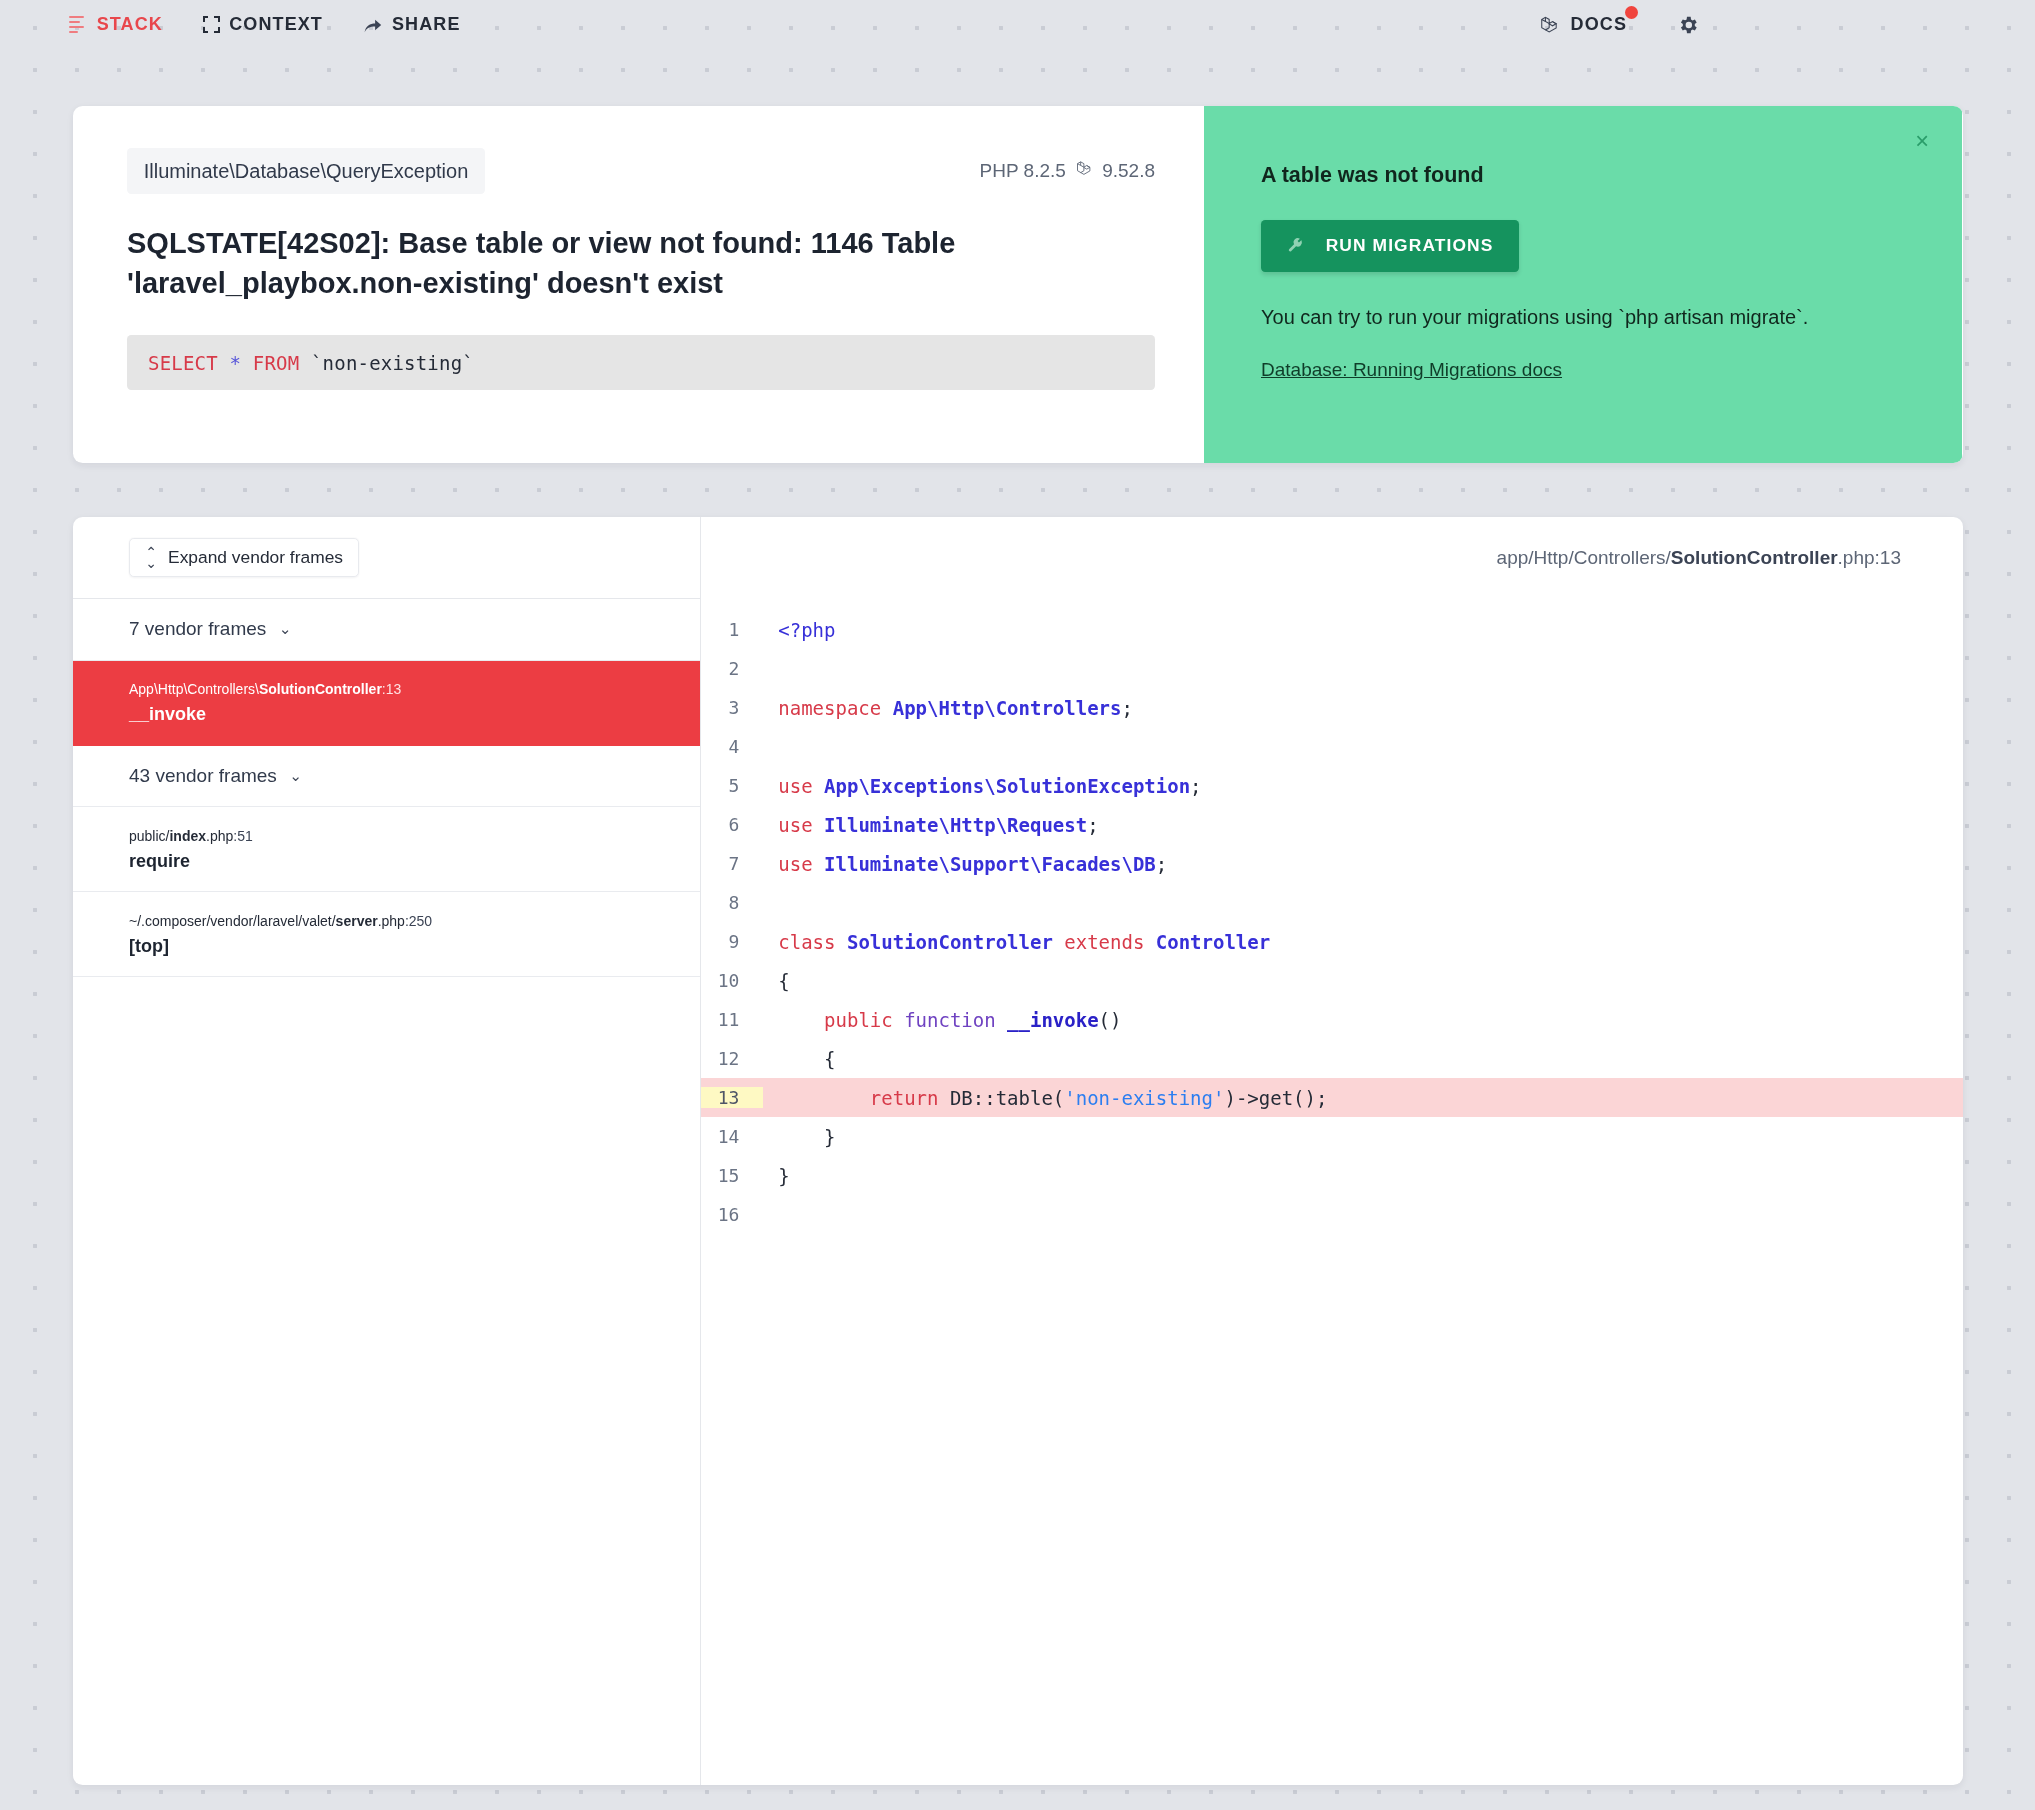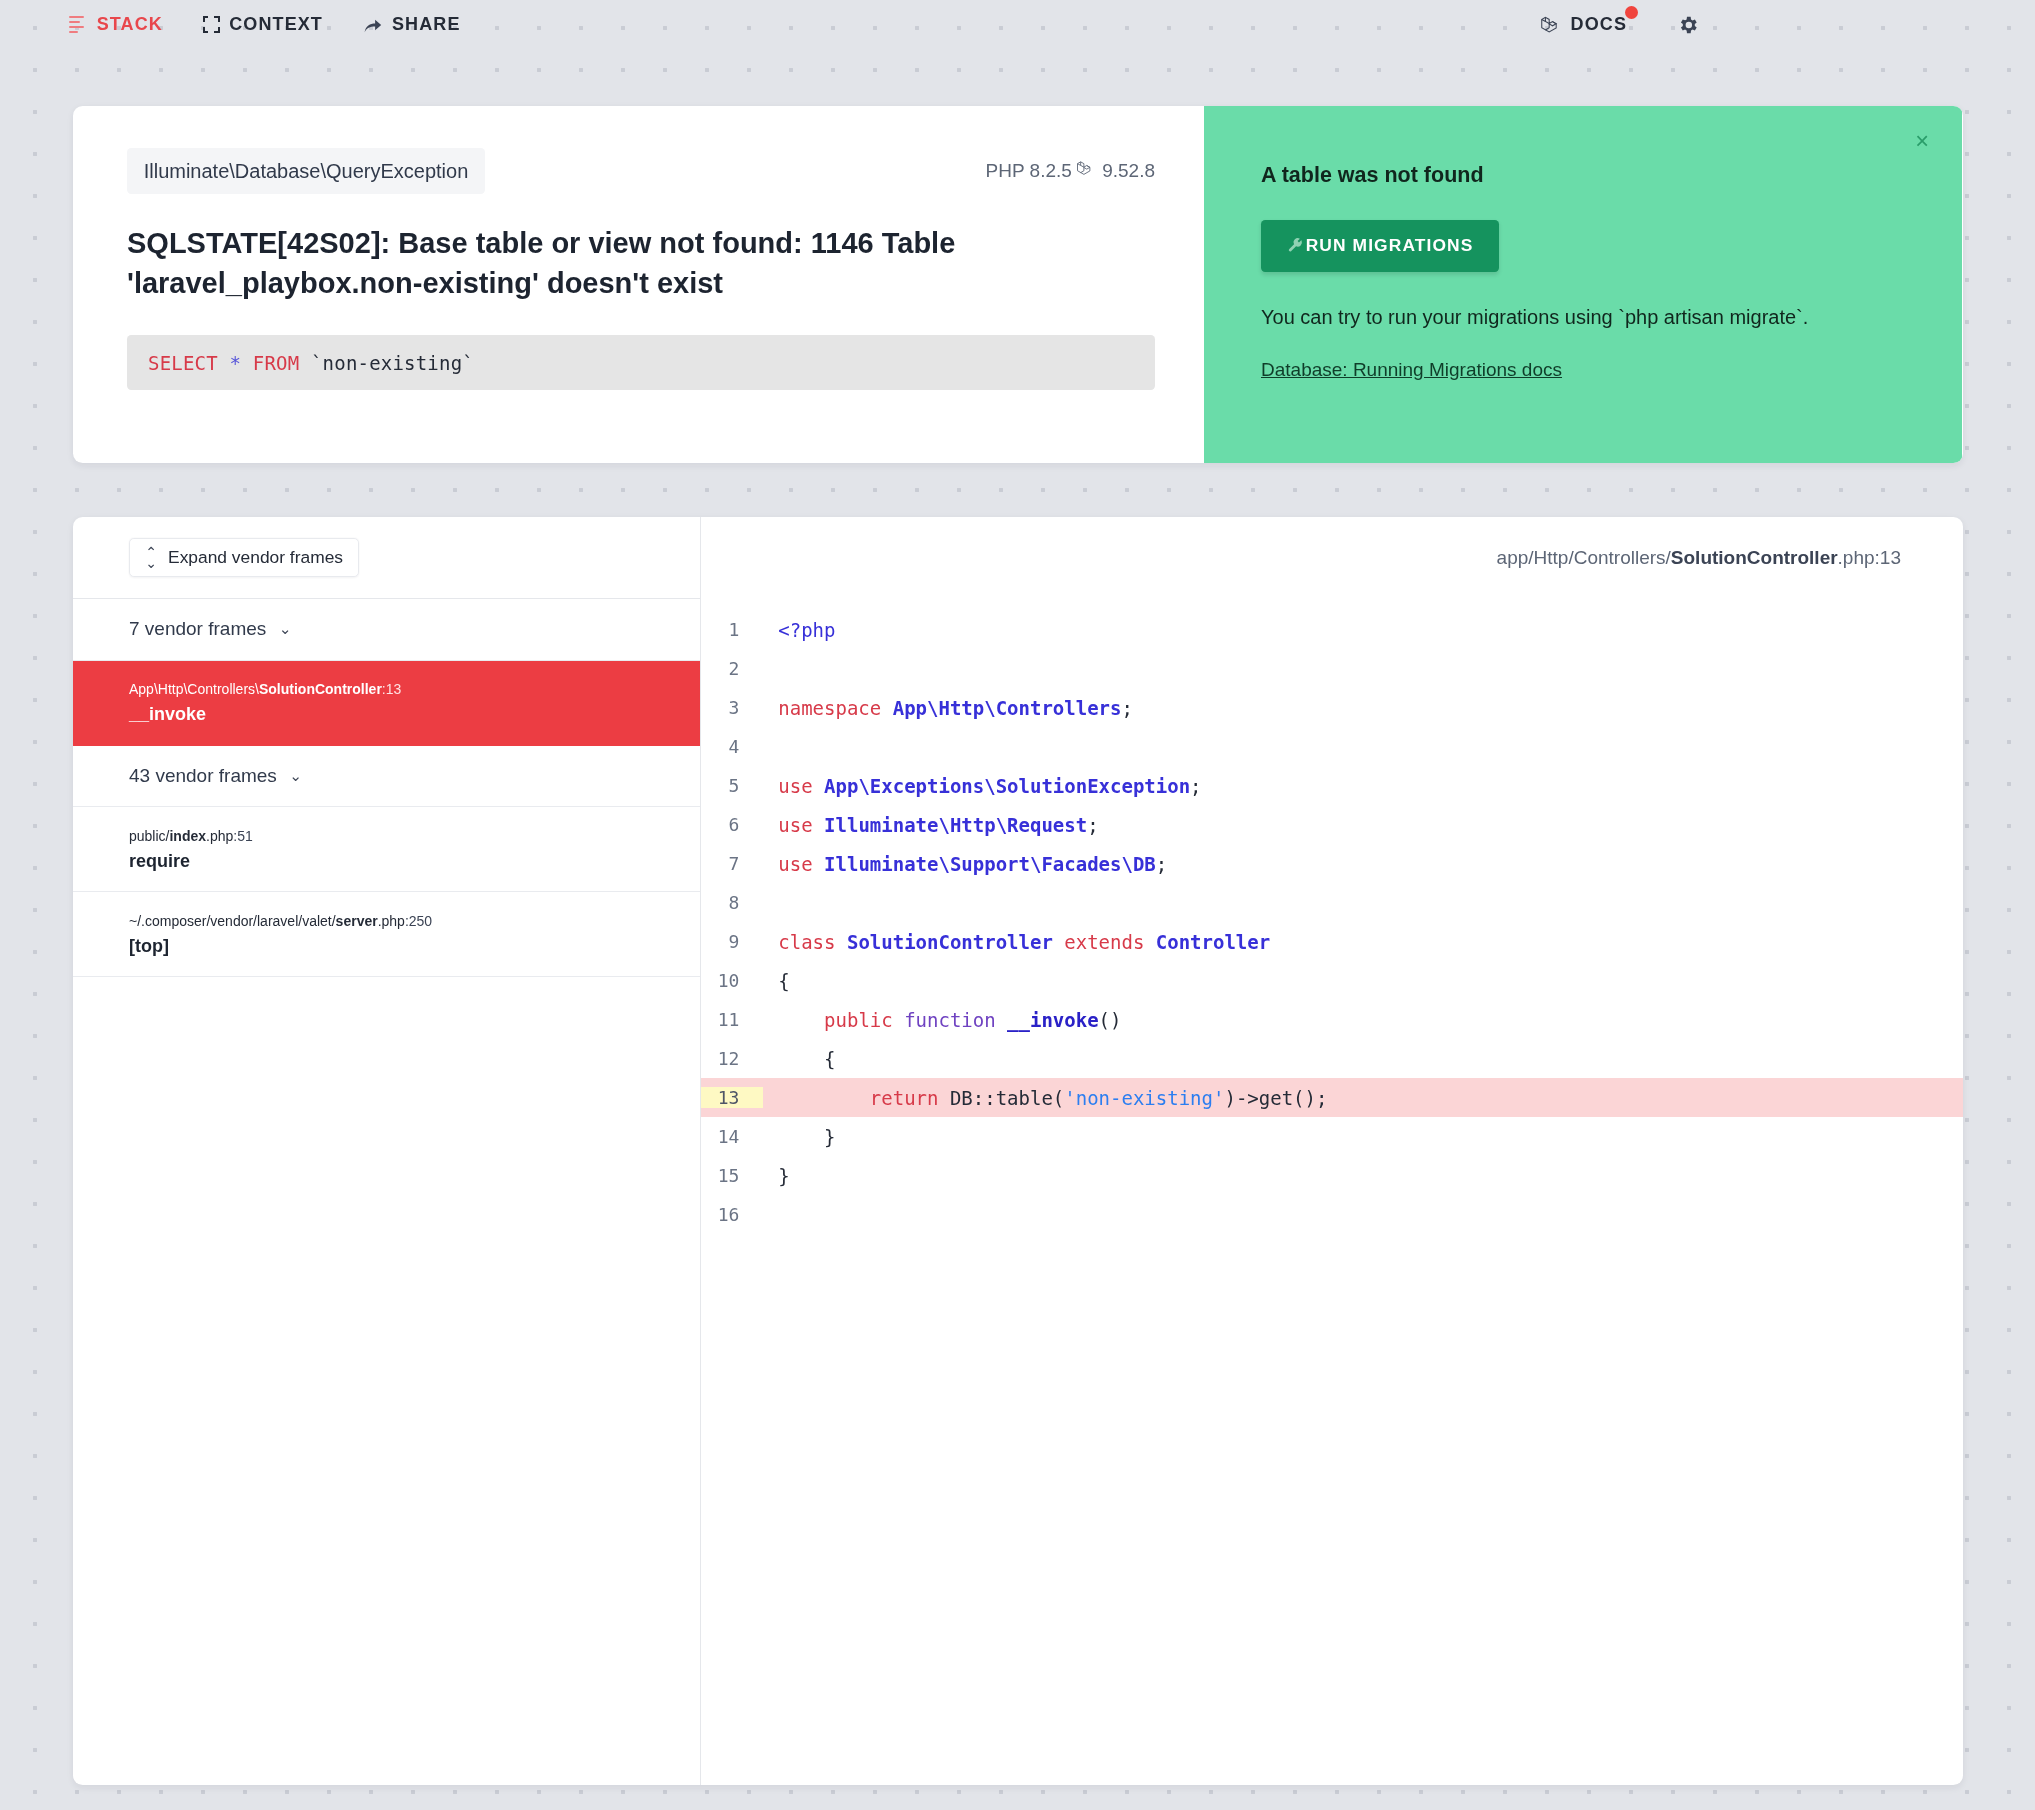--- a/index.html
+++ b/index.html
@@ -65,21 +65,21 @@
 
   
   #exception-card { left: 73px; top: 106px; width: 1890px; height: 357px; display:flex; }
   .exc-left { width: 1131px; padding: 42px 49px 0 54px; position: relative; }
   .exc-row { display:flex; align-items:flex-start; justify-content:space-between; }
   .exc-class {
     background: #f4f5f7; border-radius: 4.2px;
     padding: 11px 16.7px; font-size: 20px; color: #313a4b; line-height: 1.2;
   }
   .exc-versions {
-    display:flex; align-items:center; gap: 4px;
+    display:flex; align-items:center; gap: 10px;
     font-size: 19px; color: #5d6676; padding-top: 11px; white-space: nowrap;
   }
   .laravel-ver { display:flex; align-items:center; gap: 8.3px; }
   .exc-title {
     margin-top: 29px;
     font-size: 29px; font-weight: 700; color: #1d2430; line-height: 1.38;
     max-width: 868px;
   }
   .exc-query {
     margin-top: 32px;
@@ -96,21 +96,21 @@
     width: 758px; background: #6adca9; position: relative;
     padding: 57px 58px 0 57px;
   }
   .sol-close {
     position: absolute; right: 33px; top: 23.6px;
     font-size: 23.6px; color: #2a9d6a; cursor: pointer; line-height: 1;
     font-family: "Liberation Sans", sans-serif;
   }
   .sol-title { font-size: 21.5px; font-weight: 700; color: #10261d; }
   .sol-btn {
-    margin-top: 32px; display: inline-flex; align-items: center; gap: 2px;
+    margin-top: 32px; display: inline-flex; align-items: center; gap: 22px;
     background: #15935e; color:#fff; border: none; border-radius: 4.2px;
     padding: 15.3px 26px; font-size: 17.4px; font-weight: 700; letter-spacing: 1.1px;
     cursor: pointer; box-shadow: 0 2.1px 4.2px rgba(0,0,0,.12);
     font-family: "Liberation Sans", sans-serif;
   }
   .wrench { width: 16.7px; height: 16.7px; opacity: .75; }
   .sol-para { margin-top: 31px; font-size: 20px; color: #10261d; line-height: 1.42; }
   .sol-link {
     display:inline-block; margin-top: 28px; font-size: 19px; color: #0f3d29;
     text-decoration: underline; cursor: pointer;

